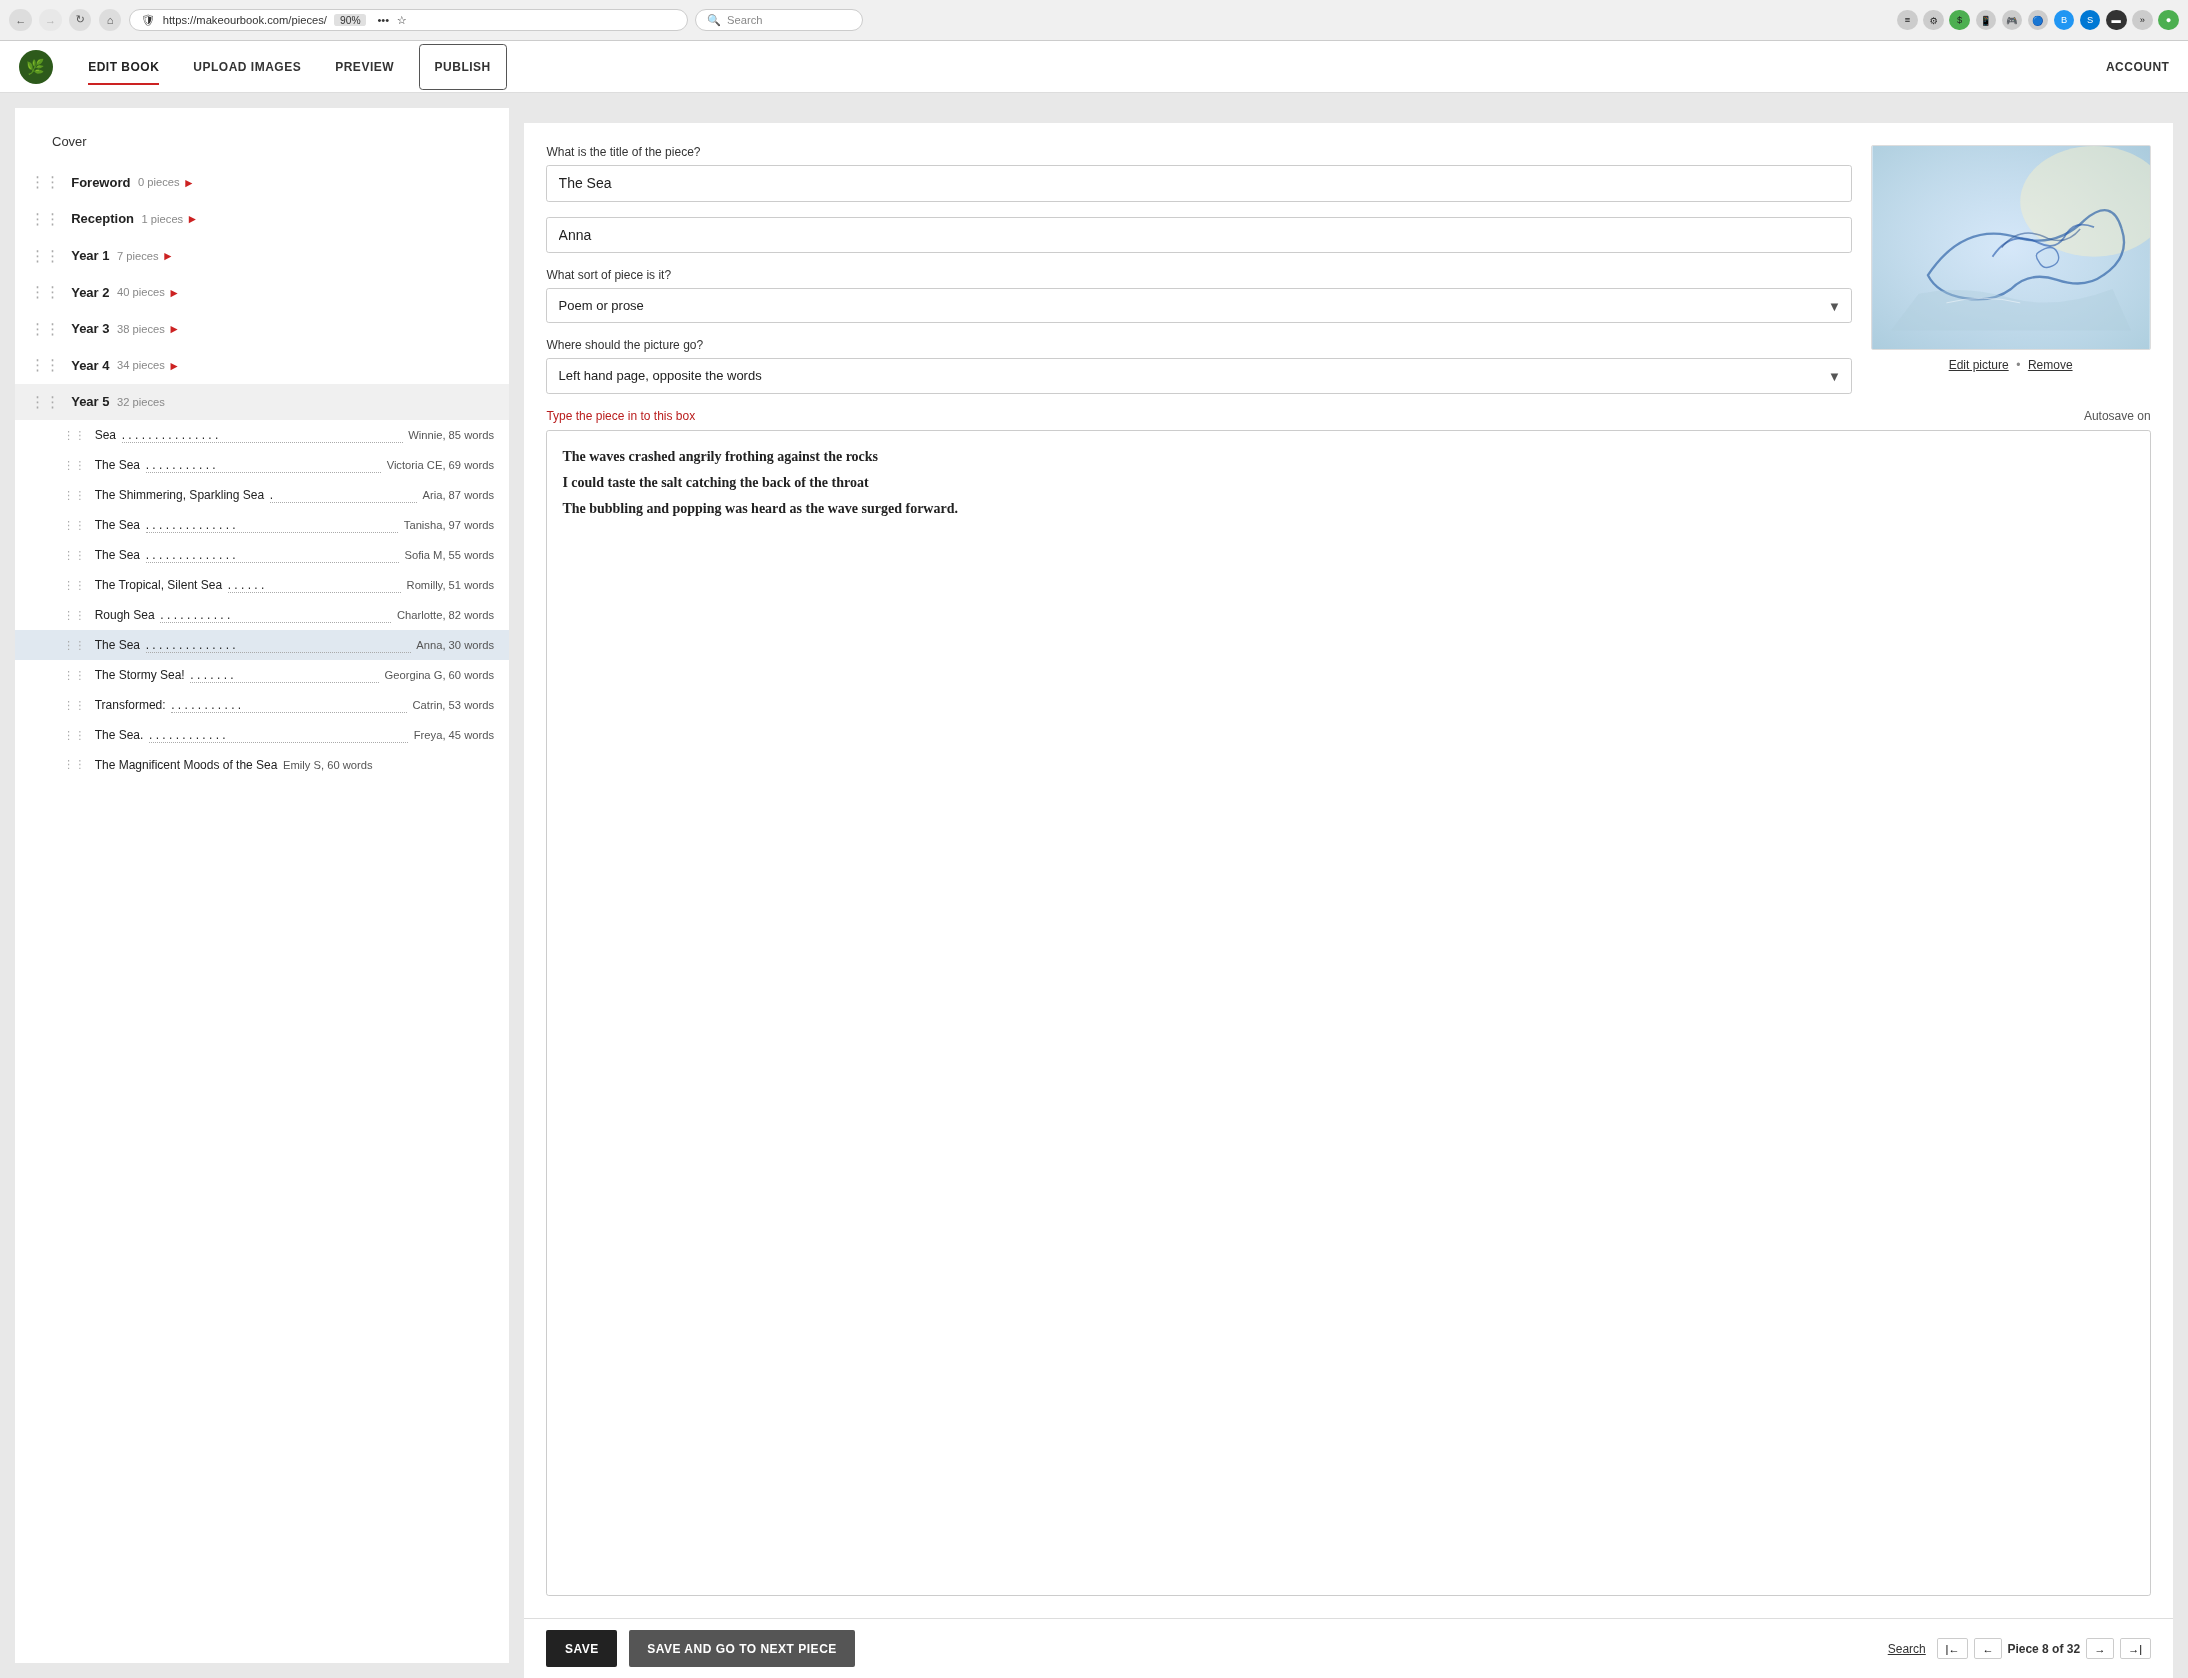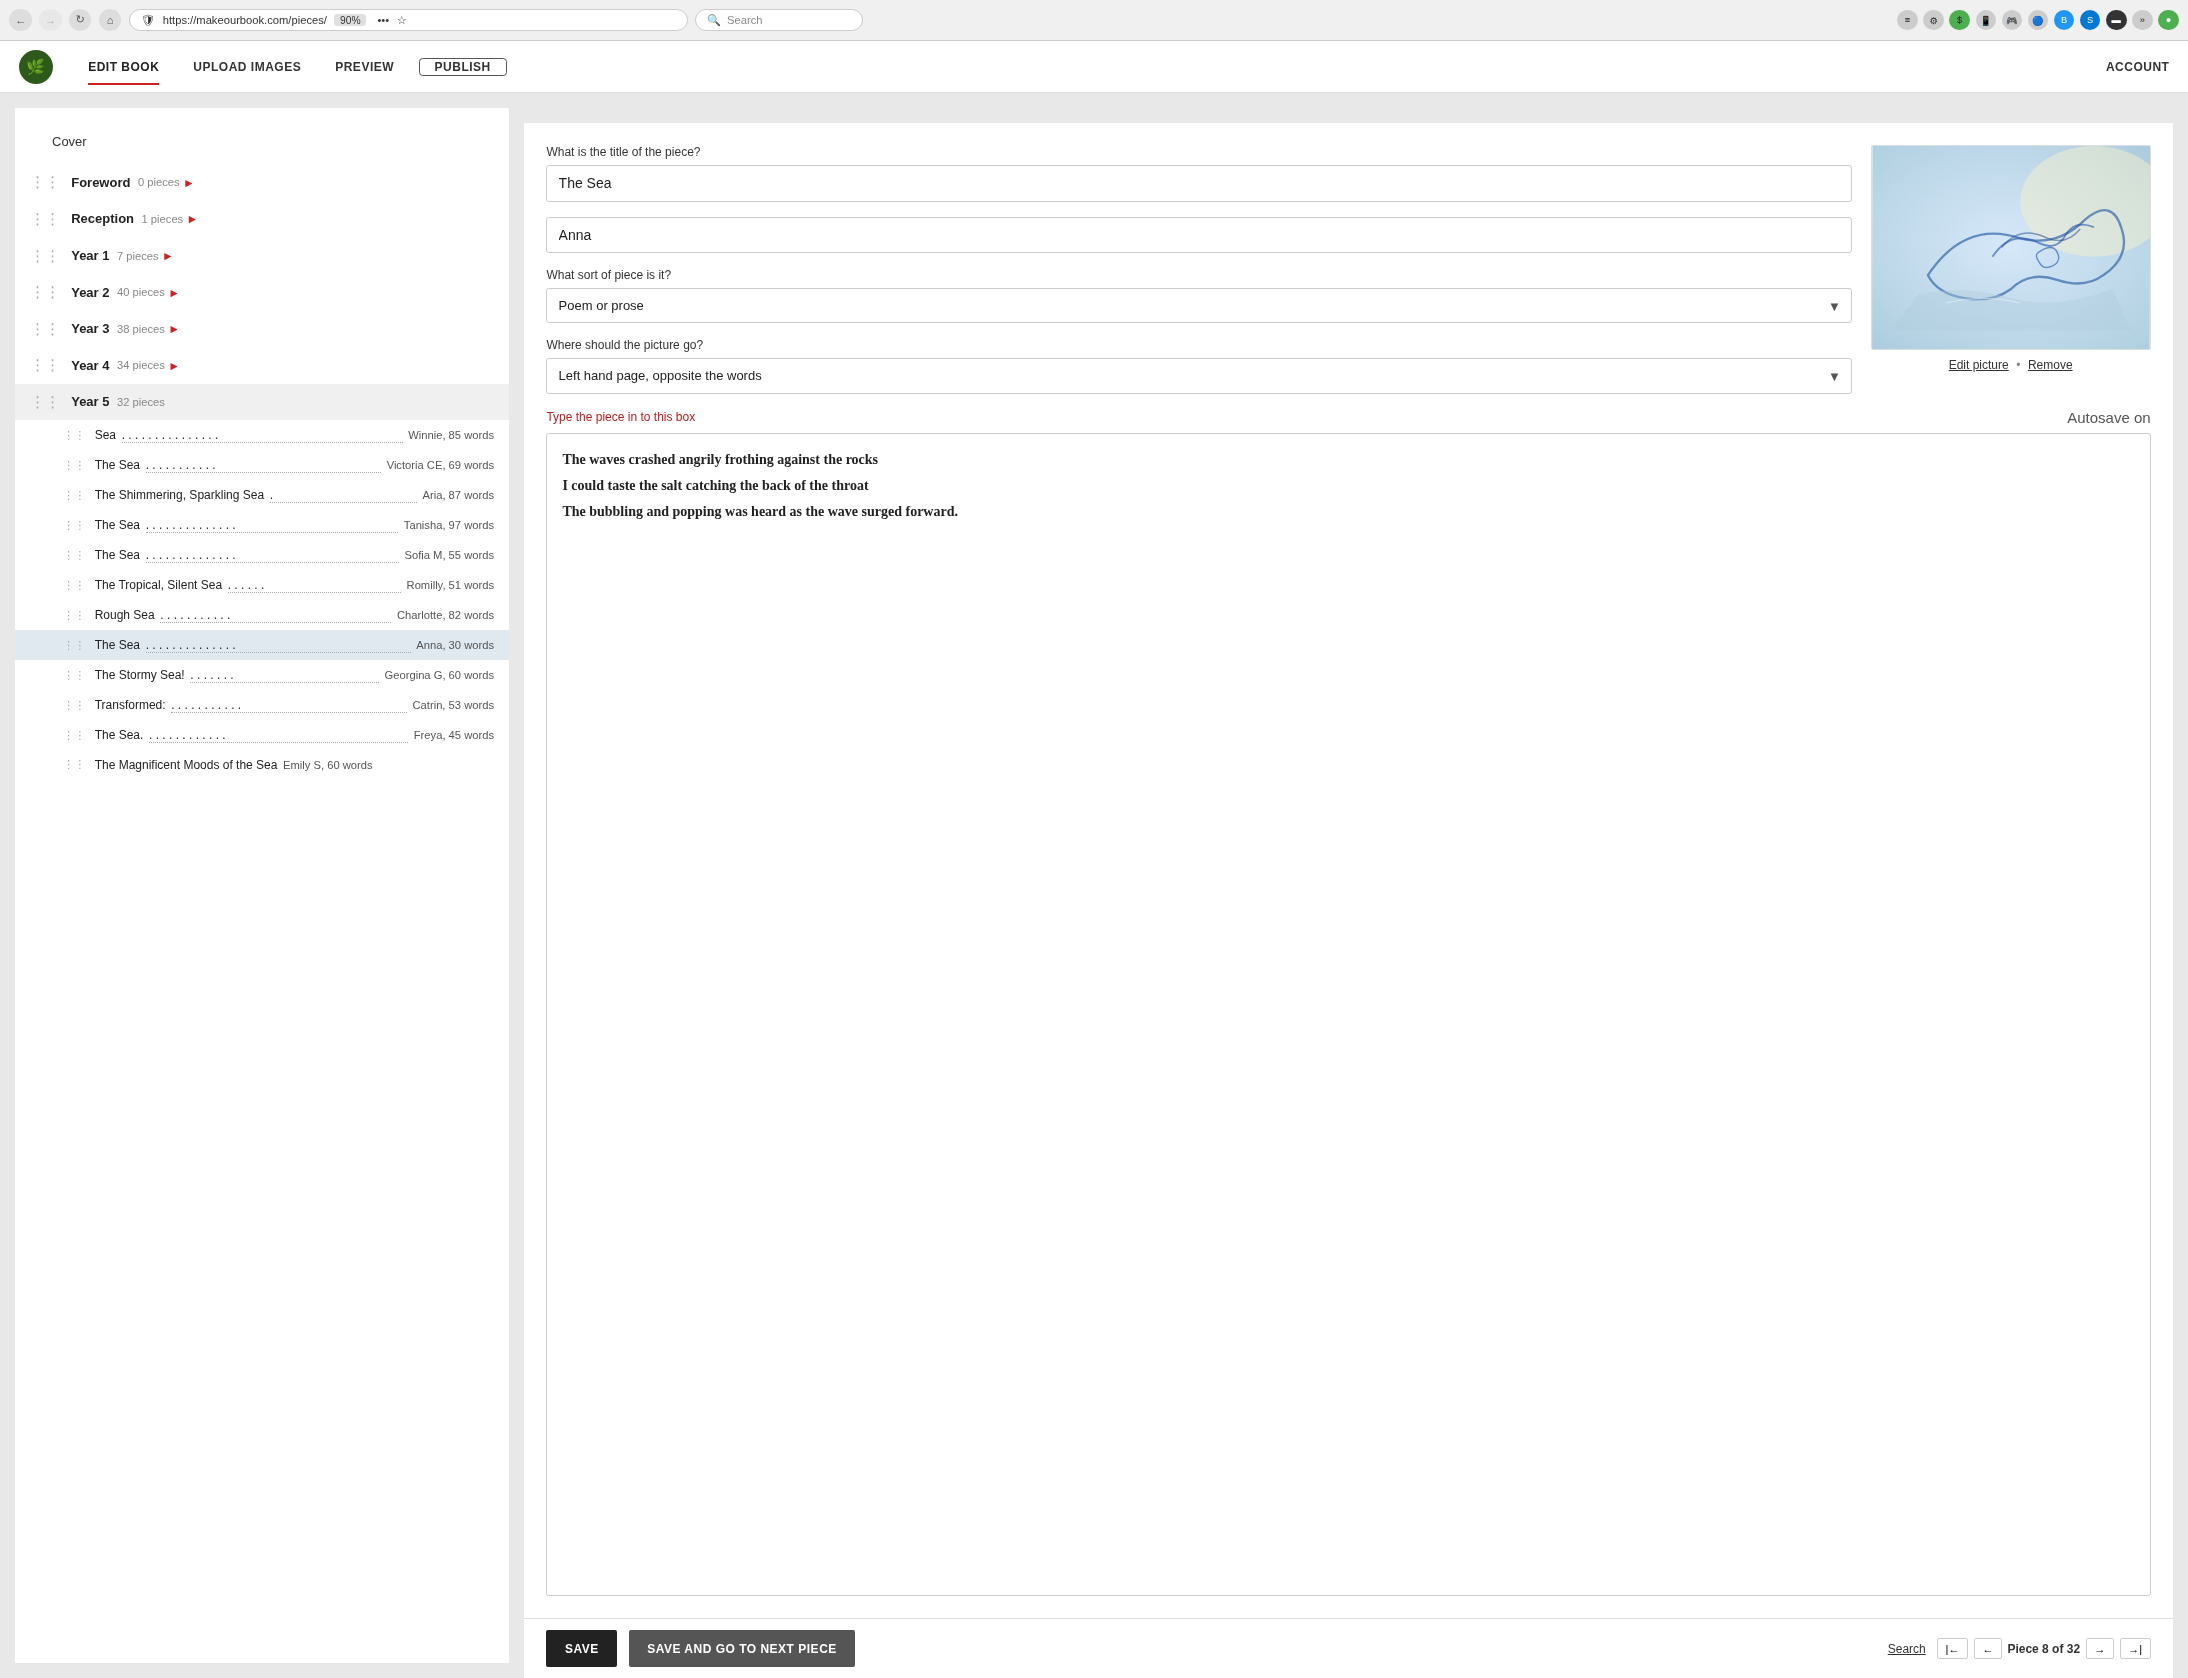--- a/index.html
+++ b/index.html
@@ -53,21 +53,21 @@
       padding: 0 17px; height: 36px; display: flex; align-items: center;
       font-size: 12px; font-weight: 600; letter-spacing: 0.5px; color: #333;
       cursor: pointer; text-transform: uppercase; position: relative;
     }
     .nav-item.active { color: #222; }
     .nav-item.active::after {
       content: ''; position: absolute; bottom: 0; left: 17px; right: 17px;
       height: 1.9px; background: #cc2222;
     }
     .nav-item.publish {
-      border: 1.9px solid #555; border-radius: 3.7px; margin-left: 7.5px; height: 18px;
+      border: 1.9px solid #555; border-radius: 3.7px; margin-left: 7.5px; height: 46px;
       padding: 0 15px; align-self: center;
     }
     .nav-account { margin-left: auto; font-size: 12px; font-weight: 600; letter-spacing: 0.5px; color: #333; }
 
     
     .main-container {
       display: flex;
       background: #e8e8e8;
       min-height: calc(100vh - 93px);
     }
@@ -158,21 +158,21 @@
     .image-action-link { color: #333; text-decoration: underline; cursor: pointer; }
     .image-action-sep { color: #888; }
 
     
     .text-editor-section { flex: 1; display: flex; flex-direction: column; }
     .editor-header {
       display: flex; justify-content: space-between; align-items: center;
       margin-bottom: 7.5px;
     }
     .editor-label { font-size: 12px; color: #b91c1c; }
-    .autosave { font-size: 15px; color: #555; }
+    .autosave { font-size: 12px; color: #555; }
     .text-editor {
       flex: 1; min-height: 149px; border: 0.9px solid #ccc; border-radius: 2.8px;
       padding: 15px; font-family: Georgia, serif; font-size: 14px; line-height: 1.6;
       color: #222; background: white;
     }
     .text-line { margin-bottom: 3.7px; font-weight: bold; }
 
     
     .bottom-bar {
       background: white;

